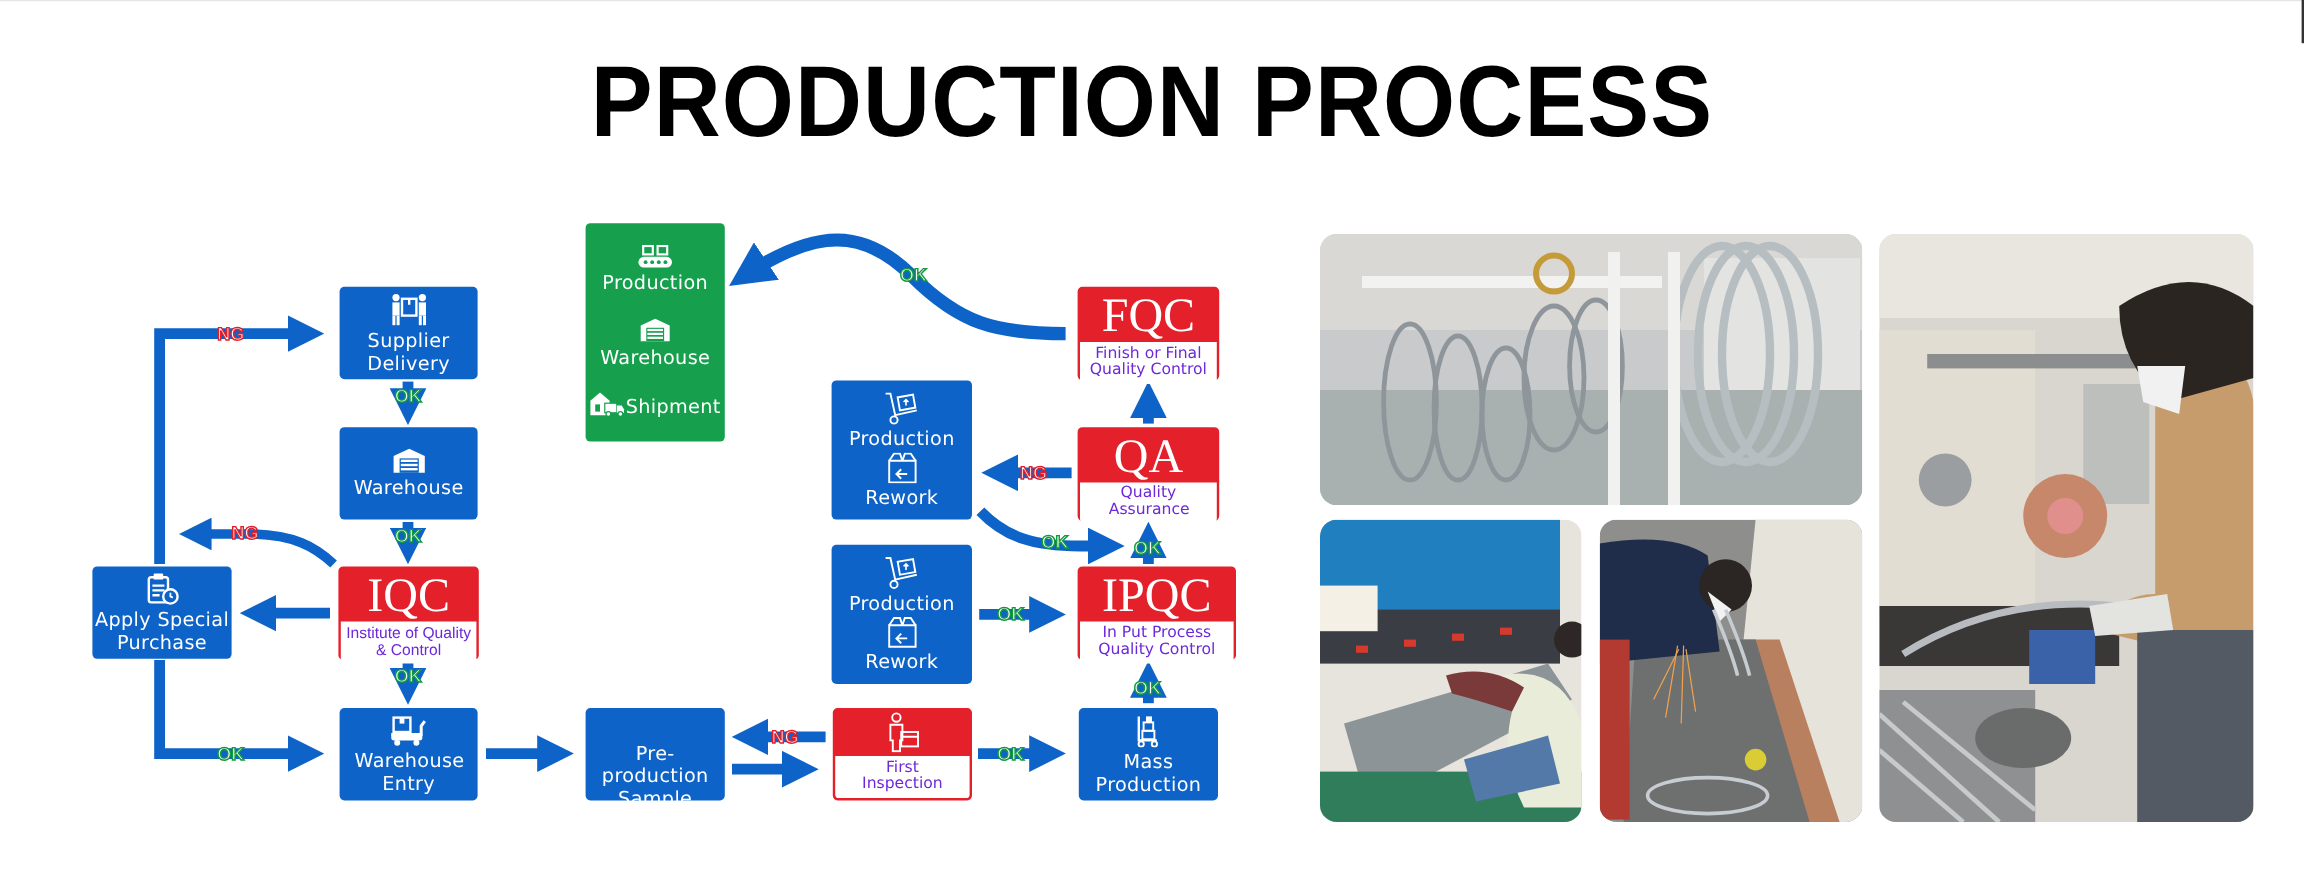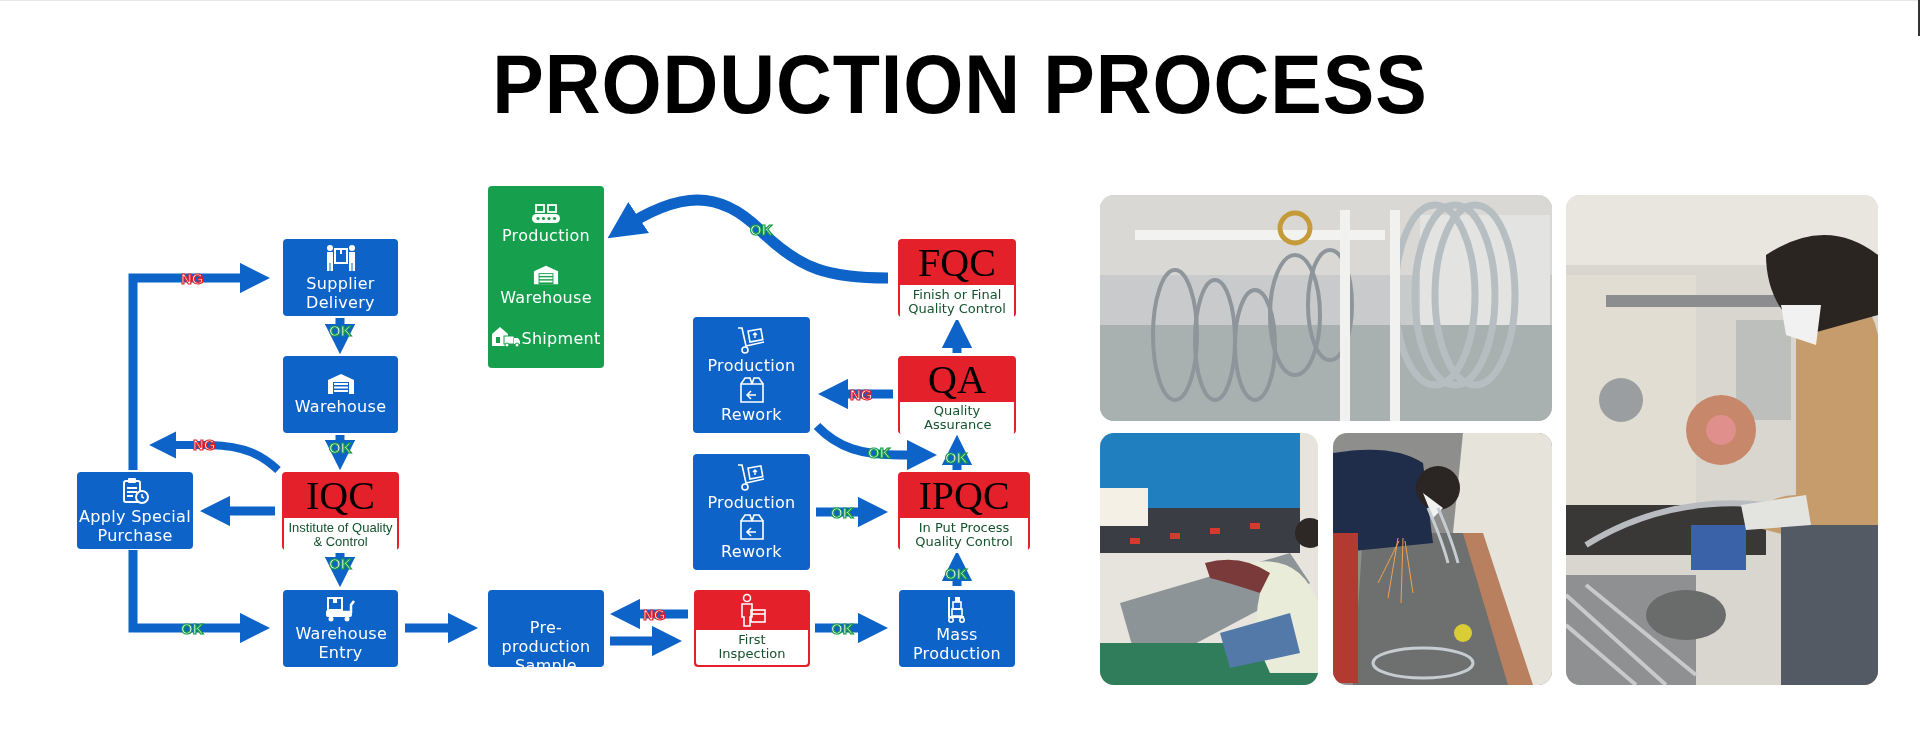--- a/index.html
+++ b/index.html
@@ -17,23 +17,23 @@
   .arrows { position: absolute; left: 0; top: 0; width: 1060px; height: 729px; }
 
   .box { position: absolute; border-radius: 4px; color: #fff; text-align: center;
          display: flex; flex-direction: column; align-items: center; justify-content: center; }
   .blue { background: #0d63c7; }
   .green { background: #16a04d; }
   .red { background: #e4202a; border: 2px solid #e4202a; padding: 0; justify-content: flex-start; }
   .box .lbl { font-family: "DejaVu Sans", sans-serif; font-size: 16px; line-height: 19px; letter-spacing: 0.3px; }
   .box svg { display: block; margin-bottom: 2px; }
 
-  .red .abbr { font-family: "Liberation Serif", serif; font-size: 40px; line-height: 44px; color: #000000; flex: 1;
+  .red .abbr { font-family: "Liberation Serif", serif; font-size: 40px; line-height: 44px; color: #ffffff; flex: 1;
                display: flex; align-items: center; justify-content: center; width: 100%; }
-  .red .sub { background: #fff; color: #14532d; width: 100%; font-family: "Liberation Sans", sans-serif;
+  .red .sub { background: #fff; color: #6d28d9; width: 100%; font-family: "Liberation Sans", sans-serif;
               font-size: 13px; line-height: 14px; padding: 3px 2px 4px; border-radius: 0 0 3px 3px; }
   .red.wide-sub .sub { font-family: "DejaVu Sans", sans-serif; font-size: 13px; }
 
   .tag { position: absolute; font-family: "Liberation Sans", sans-serif; font-weight: bold; font-size: 15px;
          line-height: 16px; -webkit-text-stroke: 0.6px currentColor; }
   .tag.ok { color: #fff; -webkit-text-stroke: 1.2px #119a3f; }
   .tag.ng { color: #fff; -webkit-text-stroke: 1.2px #e21e2b; }
 
   .photo { position: absolute; border-radius: 14px; overflow: hidden; }
   .photo svg { width: 100%; height: 100%; display: block; }

